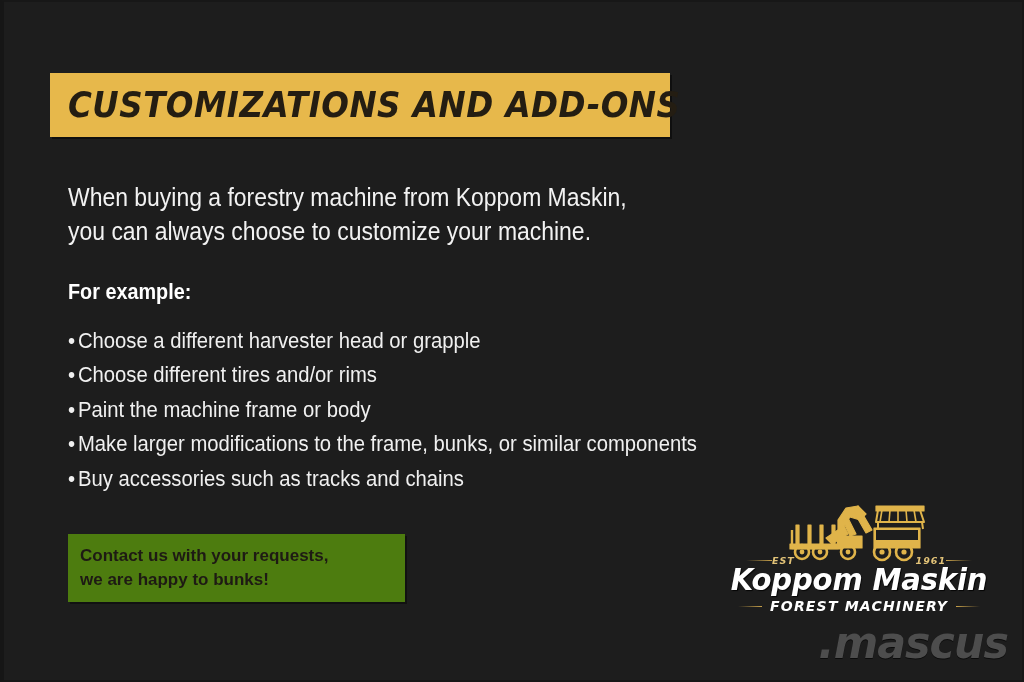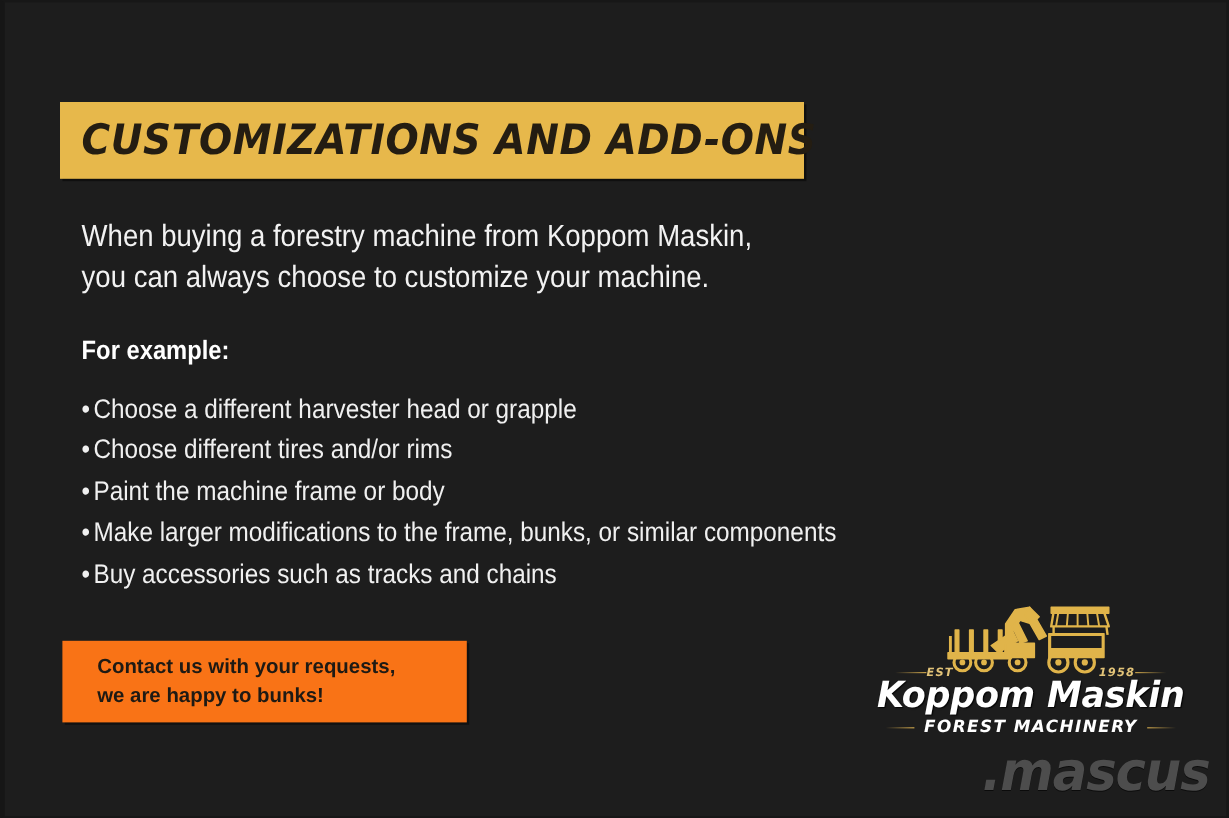--- a/index.html
+++ b/index.html
@@ -24,21 +24,21 @@
     border-top: 2px solid #171717;
     border-right: 2px solid #171717;
     border-bottom: 2px solid #171717;
     overflow: hidden;
   }
 
   
   #title-banner {
     position: absolute;
     left: 46px;
-    top: 83px;
+    top: 71px;
     width: 620px;
     height: 64px;
     background: #e7b84b;
     box-shadow: 2px 2px 0 rgba(0,0,0,0.45);
     display: flex;
     align-items: center;
     padding-left: 18px;
     box-sizing: border-box;
   }
   #title-text {
@@ -102,28 +102,28 @@
     display: inline-block;
     width: 11px;
     color: #f0f0f0;
     font-size: 22.5px;
   }
   .bullet-label { display: inline; }
 
   
   #contact-box {
     position: absolute;
-    left: 48px;
+    left: 64px;
     top: 532px;
     width: 337px;
     height: 68px;
-    background: #f97316;
+    background: #4d7c0f;
     box-shadow: 2px 2px 0 rgba(0,0,0,0.4);
     box-sizing: border-box;
-    padding: 10px 0 0 29px;
+    padding: 10px 0 0 12px;
   }
   #contact-box .cline {
     display: block;
     color: #1e1a14;
     font-size: 17px;
     font-weight: bold;
     line-height: 24px;
     white-space: nowrap;
   }
 
@@ -310,21 +310,21 @@
         <circle cx="62" cy="52" r="2.4"></circle>
         <circle cx="96" cy="52" r="2.6"></circle>
         <circle cx="118" cy="52" r="2.6"></circle>
       </g>
     </svg>
 
     <div id="logo-est-row">
       <span class="est-rule"></span>
       <span class="est-text">EST</span>
       <span style="flex:1 1 auto"></span>
-      <span class="est-text">1958</span>
+      <span class="est-text">1961</span>
       <span class="est-rule right"></span>
     </div>
 
     <div id="logo-wordmark">Koppom Maskin</div>
 
     <div id="logo-tagline-row">
       <span class="tag-rule"></span>
       <span id="logo-tagline">FOREST MACHINERY</span>
       <span class="tag-rule right"></span>
     </div>

